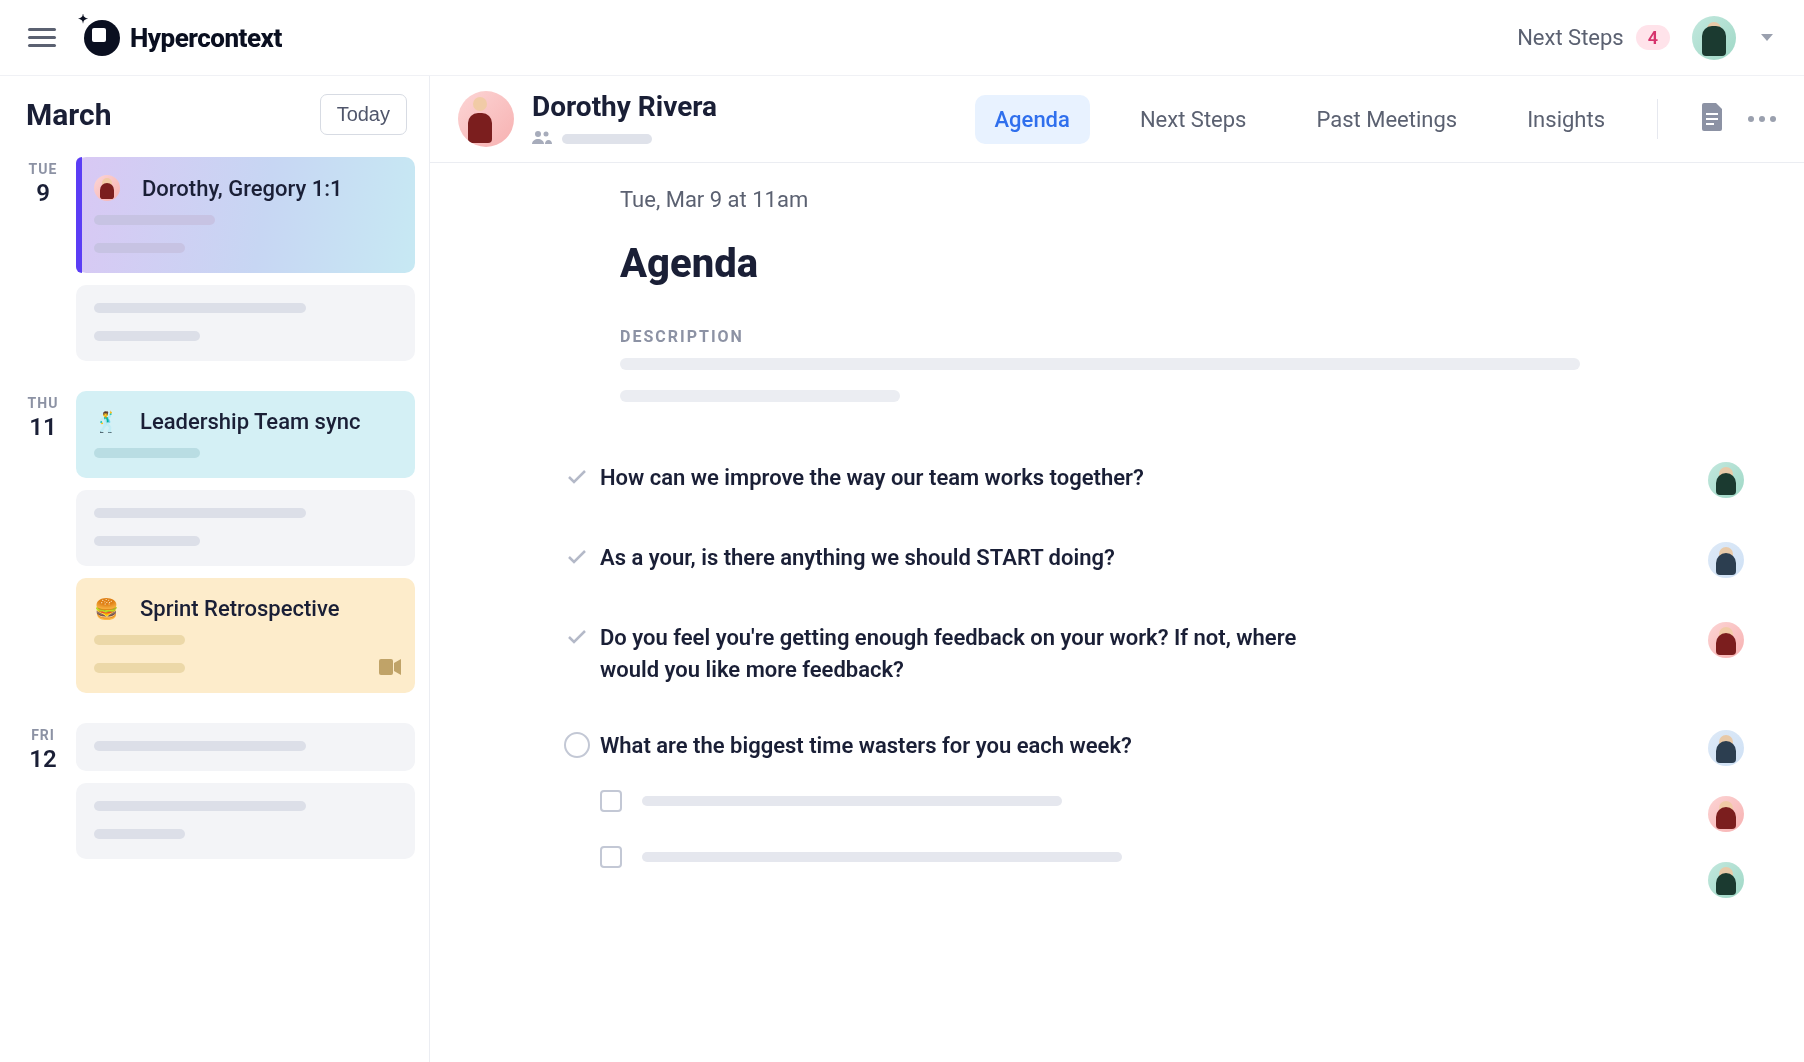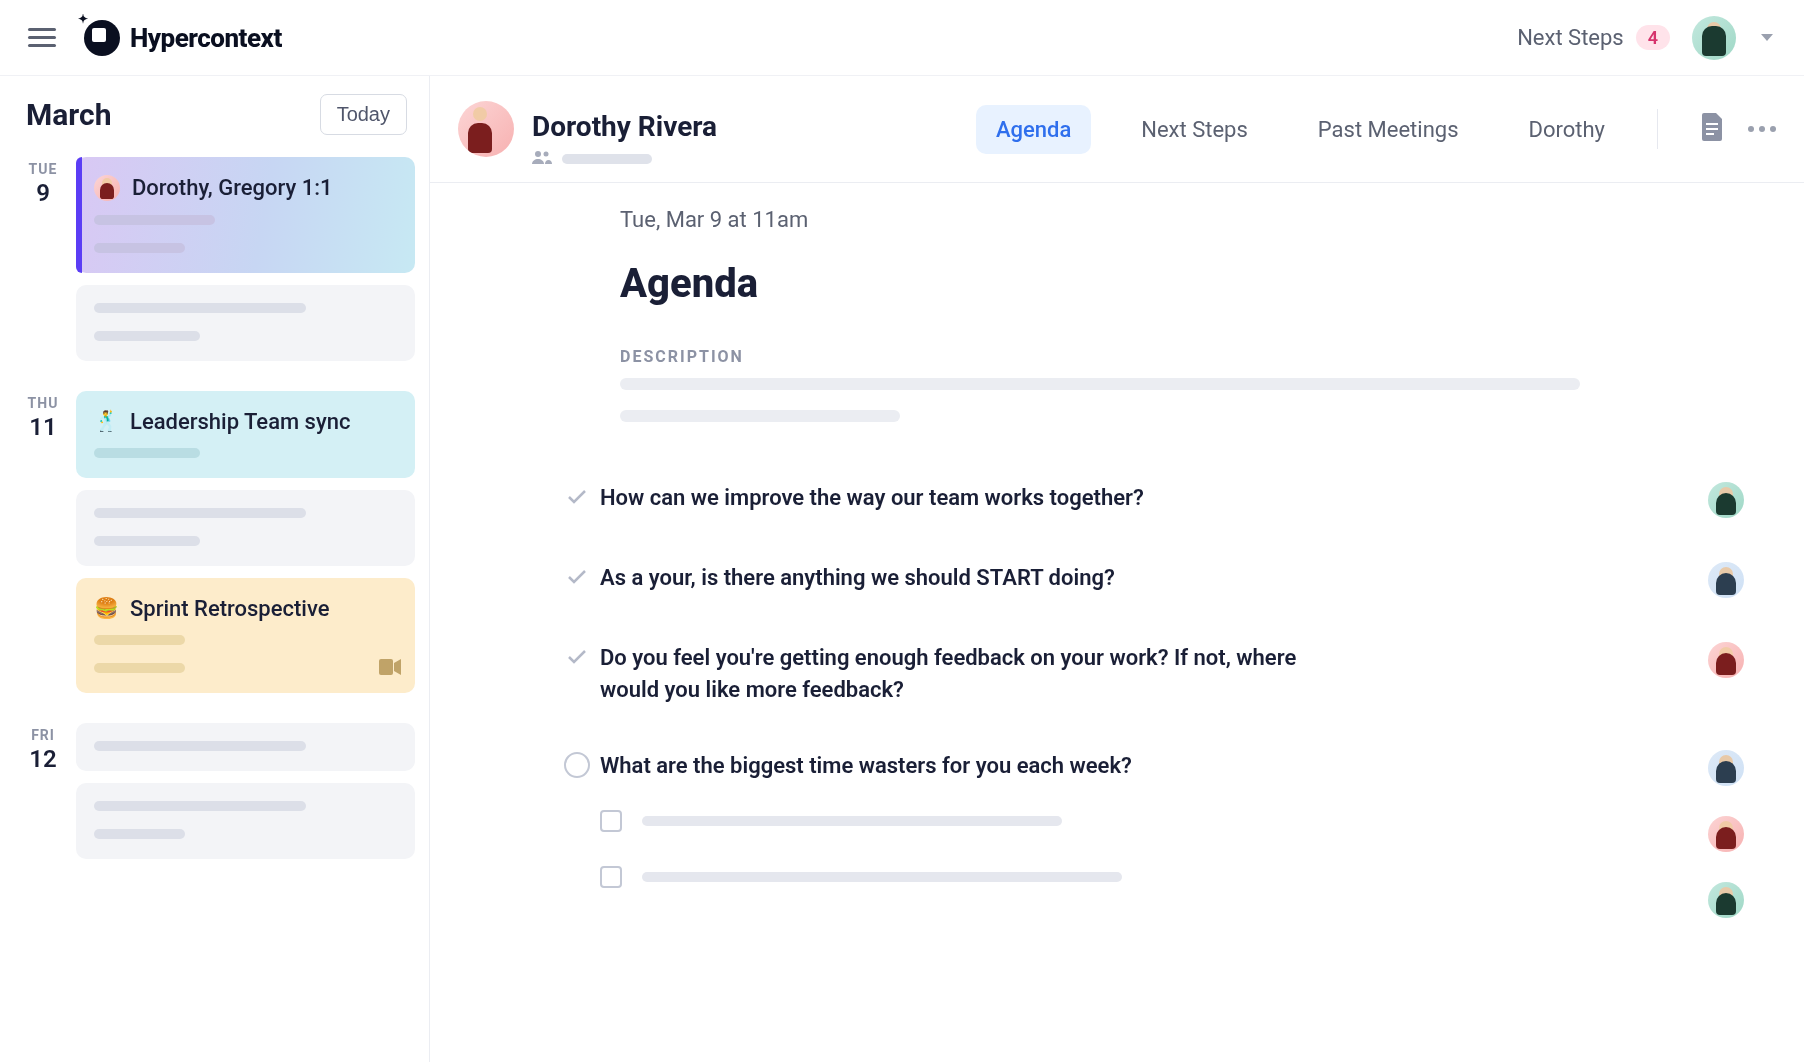--- a/index.html
+++ b/index.html
@@ -129,21 +129,21 @@
     background:linear-gradient(100deg,#d9c8f4 0%,#c7d6f3 55%,#c7e9f3 100%);
     position:relative;
   }
   .card.active::before{
     content:""; position:absolute; left:0; top:0; bottom:0; width:6px;
     background:#5b3df5; border-radius:10px 0 0 10px;
   }
   .card.teal { background:#d4f0f5;}
   .card.yellow { background:#fdeccb;}
   .card-title {
-    display:flex; gap:12px;
+    display:flex; align-items:center; gap:22px;
     font-size:22px; font-weight:500; color:#1a1f36; margin-bottom:14px;
   }
   .card-title .emoji { font-size:20px; width:24px; text-align:center;}
   .card-title .avatar.small { width:26px;height:26px;}
   .avatar.small::before{ left:8px; top:3px; width:10px;height:10px;}
   .avatar.small::after{ left:6px; bottom:2px; width:14px;height:16px;}
   .ph-line { height:10px; background:#dcdfe8; border-radius:5px;}
   .ph-line + .ph-line { margin-top:18px;}
   .card.active .ph-line { background:#c7c3e3;} .w40{width:40%} .w35{width:35%} .w30{width:30%} .w70{width:70%}
   .vid-icon {
@@ -154,21 +154,21 @@
   .meeting-header {
     display:flex; align-items:center;
     padding:14px 28px 14px 28px;
     border-bottom:1px solid #ebedf2;
     gap:20px;
   }
   .meeting-person {
     display:flex; align-items:center; gap:18px;
   }
   .meeting-avatar { width:56px; height:56px;}
-  .meeting-name-block { display:flex; flex-direction:column; gap:6px;margin-top:20px;}
+  .meeting-name-block { display:flex; flex-direction:column; gap:6px;}
   .meeting-name { font-size:28px; font-weight:700; color:#1a1f36;}
   .meeting-sub { display:flex; align-items:center; gap:10px;}
   .people-icon { color:#a7acbb; }
   .sub-ph { width:90px; height:10px; background:#dfe2ea; border-radius:5px;}
   .meeting-header-spacer { flex:1;}
   .tabs { display:flex; align-items:center; gap:30px;}
   .tab {
     font-size:22px; color:#5b6171; padding:12px 20px;
     border-radius:10px; cursor:pointer;
   }
@@ -335,21 +335,21 @@
               </span>
               <span class="sub-ph"></span>
             </div>
           </div>
         </div>
         <div class="meeting-header-spacer"></div>
         <div class="tabs">
           <div class="tab active">Agenda</div>
           <div class="tab">Next Steps</div>
           <div class="tab">Past Meetings</div>
-          <div class="tab">Dorothy</div>
+          <div class="tab">Insights</div>
         </div>
         <div class="header-divider"></div>
         <div class="header-actions">
           <span class="icon-btn">
             <svg width="24" height="28" viewBox="0 0 24 28" fill="currentColor">
                 <path d="M4 0h12l6 6v20a2 2 0 0 1-2 2H4a2 2 0 0 1-2-2V2a2 2 0 0 1 2-2z"></path>
                 <rect x="6" y="10" width="12" height="2" fill="#fff"></rect>
                 <rect x="6" y="15" width="12" height="2" fill="#fff"></rect>
                 <rect x="6" y="20" width="8" height="2" fill="#fff"></rect>
               </svg>

